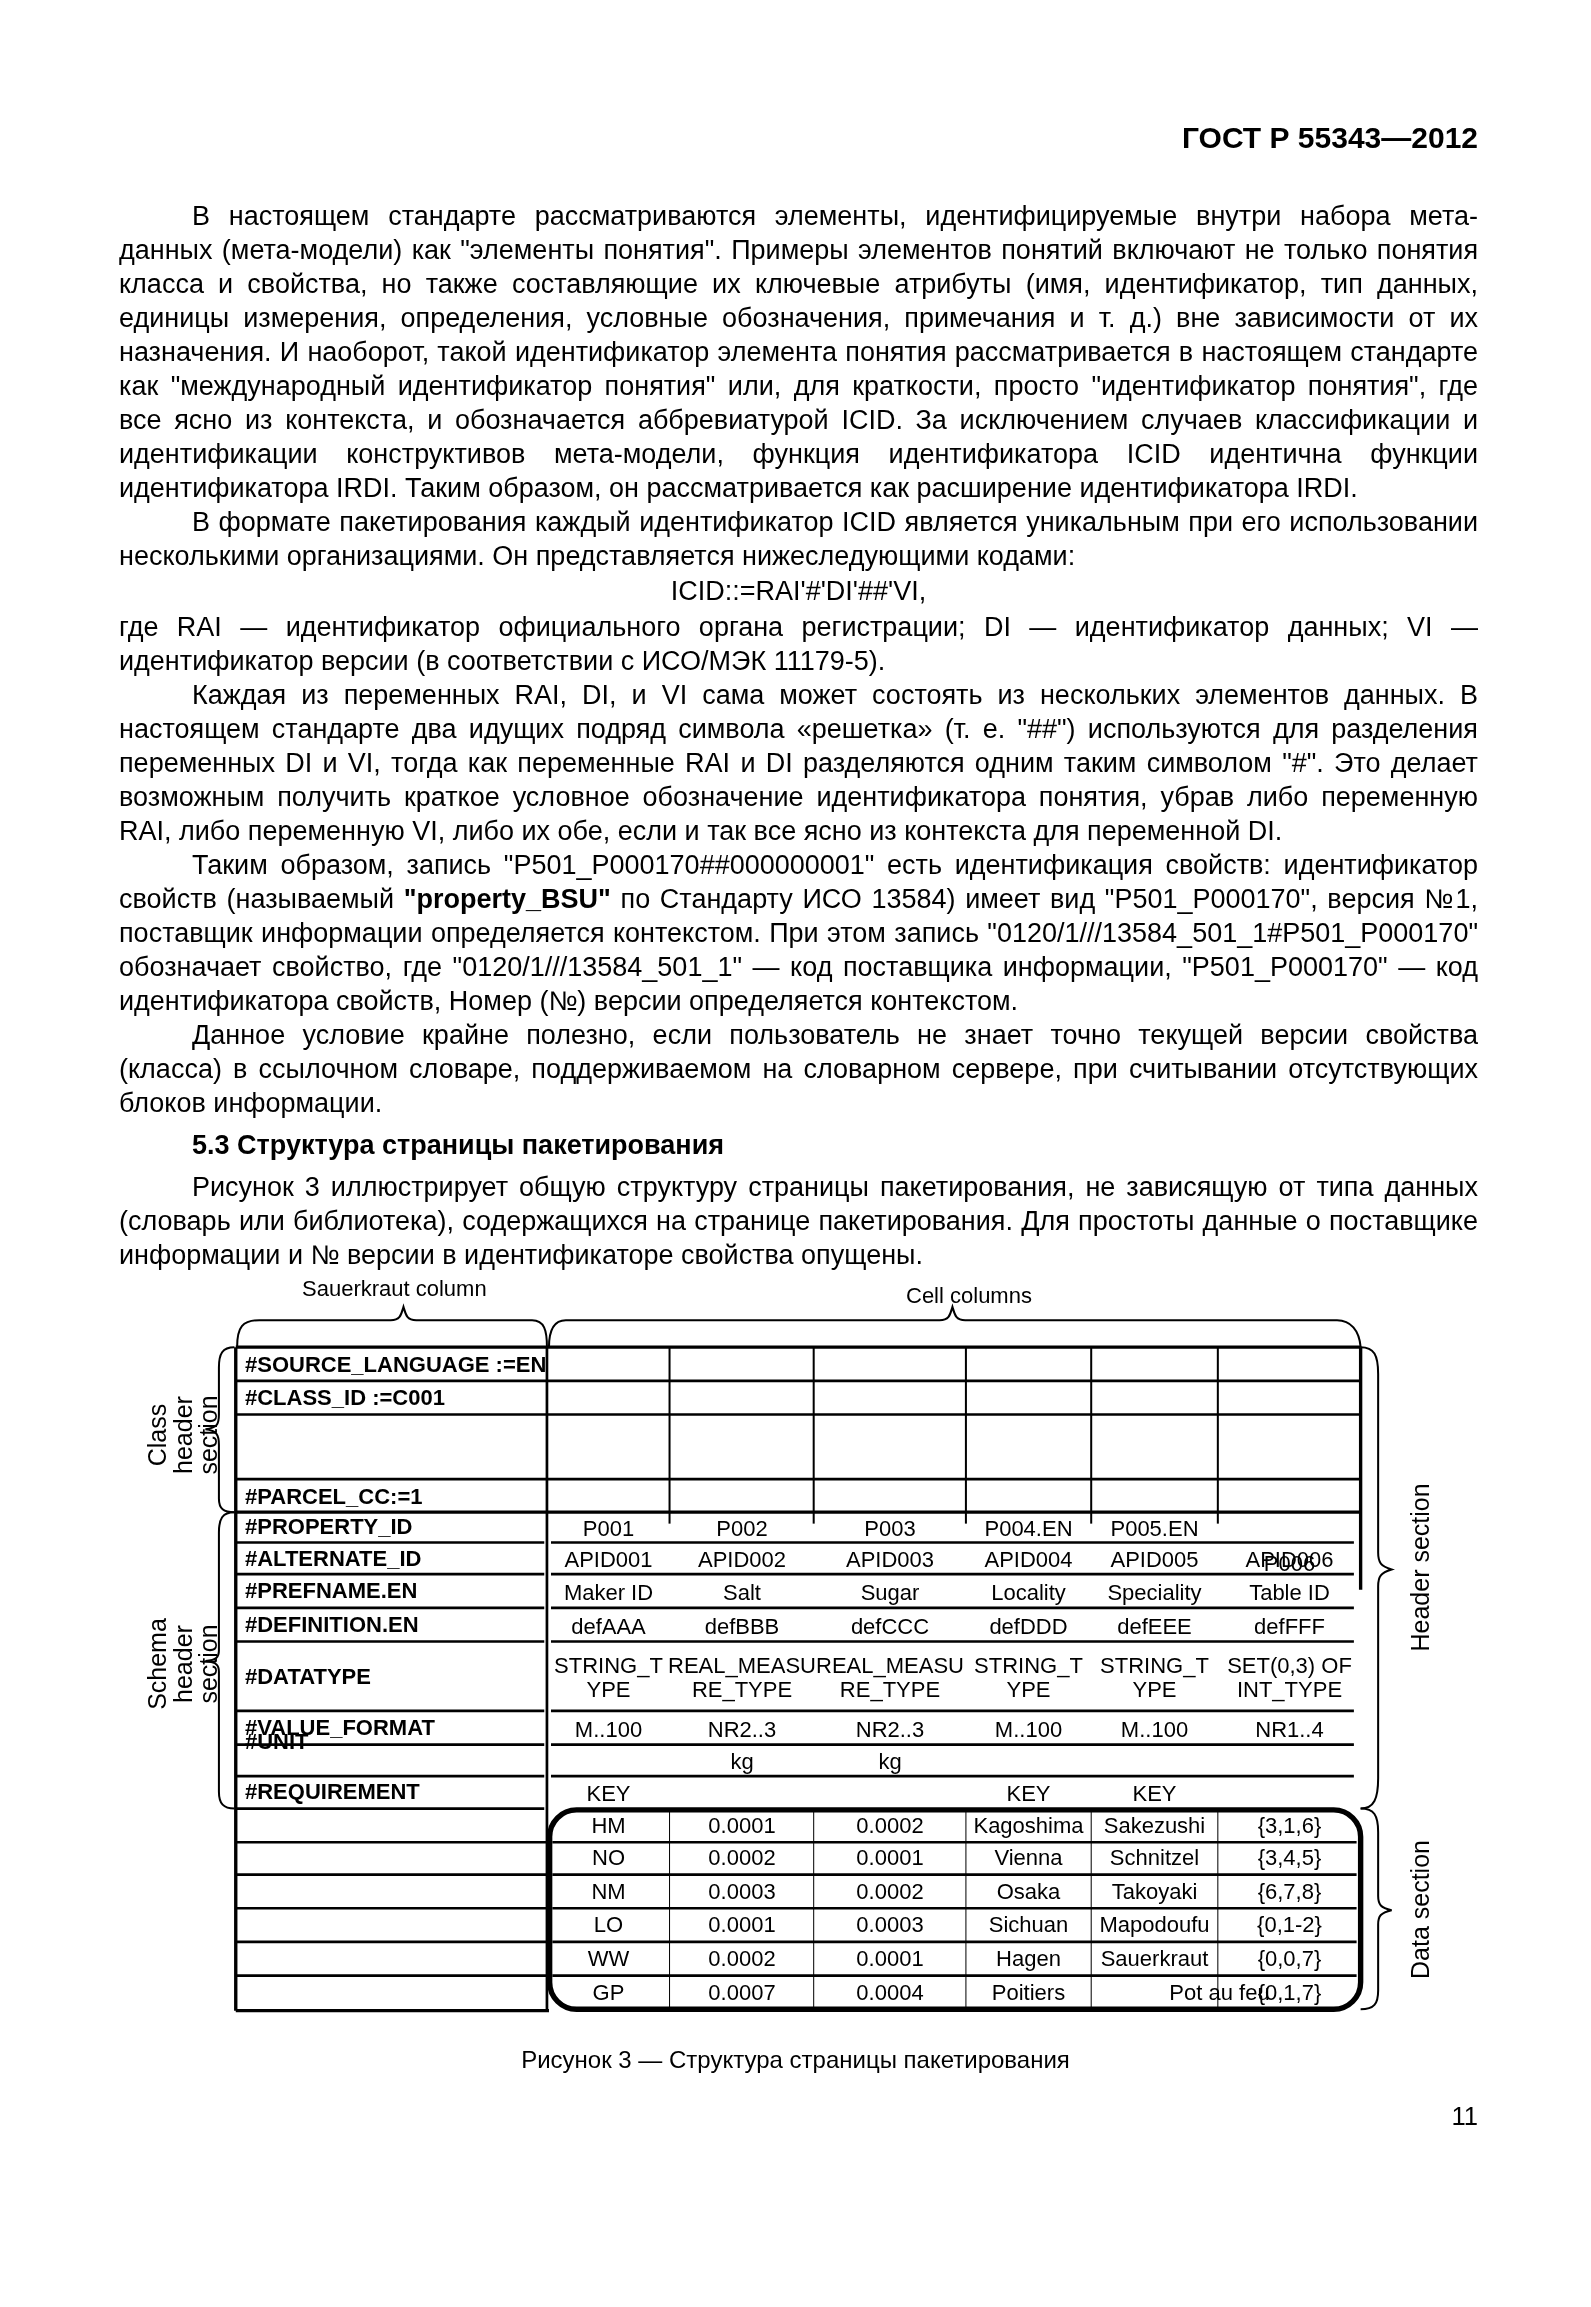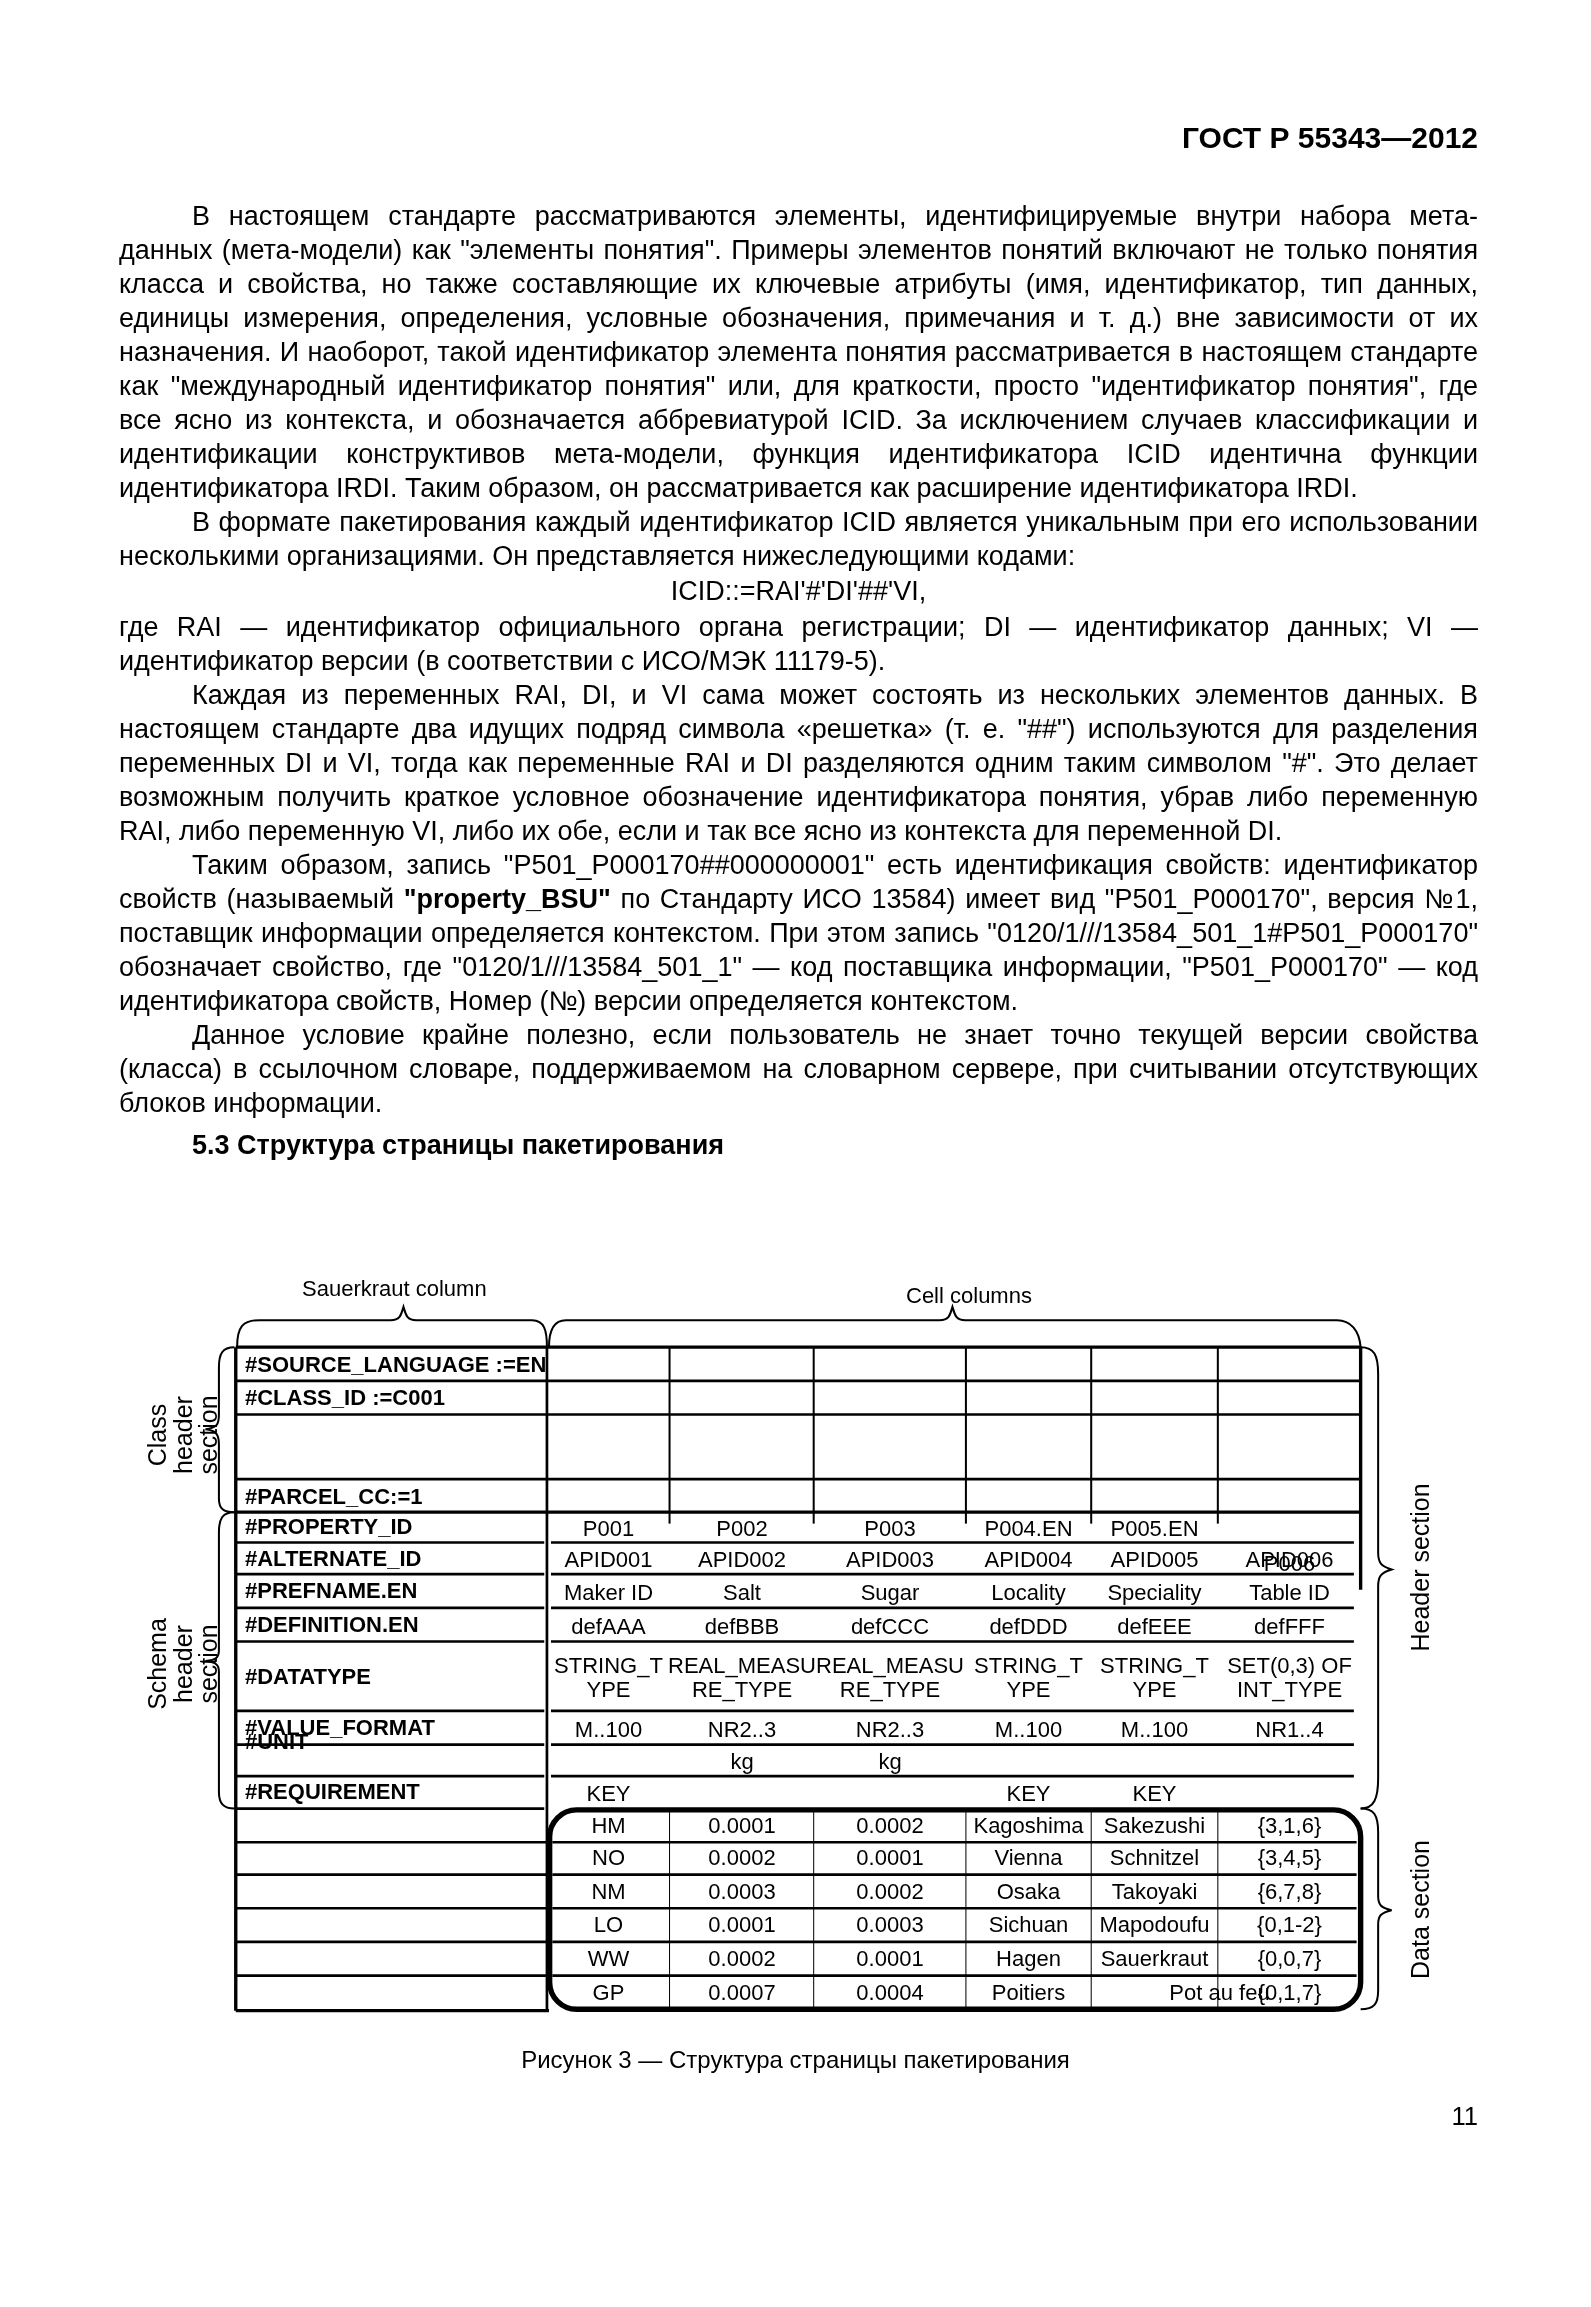--- a/index.html
+++ b/index.html
@@ -32,20 +32,21 @@
 
 <div class="body-text">
   <p>В настоящем стандарте рассматриваются элементы, идентифицируемые внутри набора мета-данных (мета-модели) как "элементы понятия". Примеры элементов понятий включают не только понятия класса и свойства, но также составляющие их ключевые атрибуты (имя, идентификатор, тип данных, единицы измерения, определения, условные обозначения, примечания и т. д.) вне зависимости от их назначения. И наоборот, такой идентификатор элемента понятия рассматривается в настоящем стандарте как "международный идентификатор понятия" или, для краткости, просто "идентификатор понятия", где все ясно из контекста, и обозначается аббревиатурой ICID. За исключением случаев классификации и идентификации конструктивов мета-модели, функция идентификатора ICID идентична функции идентификатора IRDI. Таким образом, он рассматривается как расширение идентификатора IRDI.</p>
   <p>В формате пакетирования каждый идентификатор ICID является уникальным при его использовании несколькими организациями. Он представляется нижеследующими кодами:</p>
   <p class="formula">ICID::=RAI'#'DI'##'VI,</p>
   <p class="noind">где RAI — идентификатор официального органа регистрации; DI — идентификатор данных; VI — идентификатор версии (в соответствии с ИСО/МЭК 11179-5).</p>
   <p>Каждая из переменных RAI, DI, и VI сама может состоять из нескольких элементов данных. В настоящем стандарте два идущих подряд символа «решетка» (т. е. "##") используются для разделения переменных DI и VI, тогда как переменные RAI и DI разделяются одним таким символом "#". Это делает возможным получить краткое условное обозначение идентификатора понятия, убрав либо переменную RAI, либо переменную VI, либо их обе, если и так все ясно из контекста для переменной DI.</p>
   <p><span>Таким образом, запись "P501_P000170##000000001" есть идентификация свойств: идентификатор свойств (называемый </span><span class="bold">"property_BSU"</span><span> по Стандарту ИСО 13584) имеет вид "P501_P000170", версия №1, поставщик информации определяется контекстом. При этом запись "0120/1///13584_501_1#P501_P000170" обозначает свойство, где "0120/1///13584_501_1" — код поставщика информации, "P501_P000170" — код идентификатора свойств, Номер (№) версии определяется контекстом.</span></p>
   <p>Данное условие крайне полезно, если пользователь не знает точно текущей версии свойства (класса) в ссылочном словаре, поддерживаемом на словарном сервере, при считывании отсутствующих блоков информации.</p>
   <h3>5.3 Структура страницы пакетирования</h3>
+  <p>Рисунок 3 иллюстрирует общую структуру страницы пакетирования, не зависящую от типа данных (словарь или библиотека), содержащихся на странице пакетирования. Для простоты данные о поставщике информации и № версии в идентификаторе свойства опущены.</p>
 </div>
 
 <div class="fig">
 
   <svg width="1591" height="2307" style="position:absolute;left:0;top:0" viewBox="0 0 2362 3425">
     <g stroke="#000" fill="none">
 
       <path d="M352,2000 C352,1970 360,1960 385,1960 L580,1960 C595,1960 596,1950 599,1940 C602,1950 603,1960 618,1960 L790,1960 C808,1960 812,1975 812,2000" stroke-width="3"></path>
       <path d="M815,2000 C815,1975 822,1960 840,1960 L1395,1960 C1410,1960 1411,1950 1414,1940 C1417,1950 1418,1960 1433,1960 L1985,1960 C2005,1960 2018,1975 2020,2000" stroke-width="3"></path>
 

